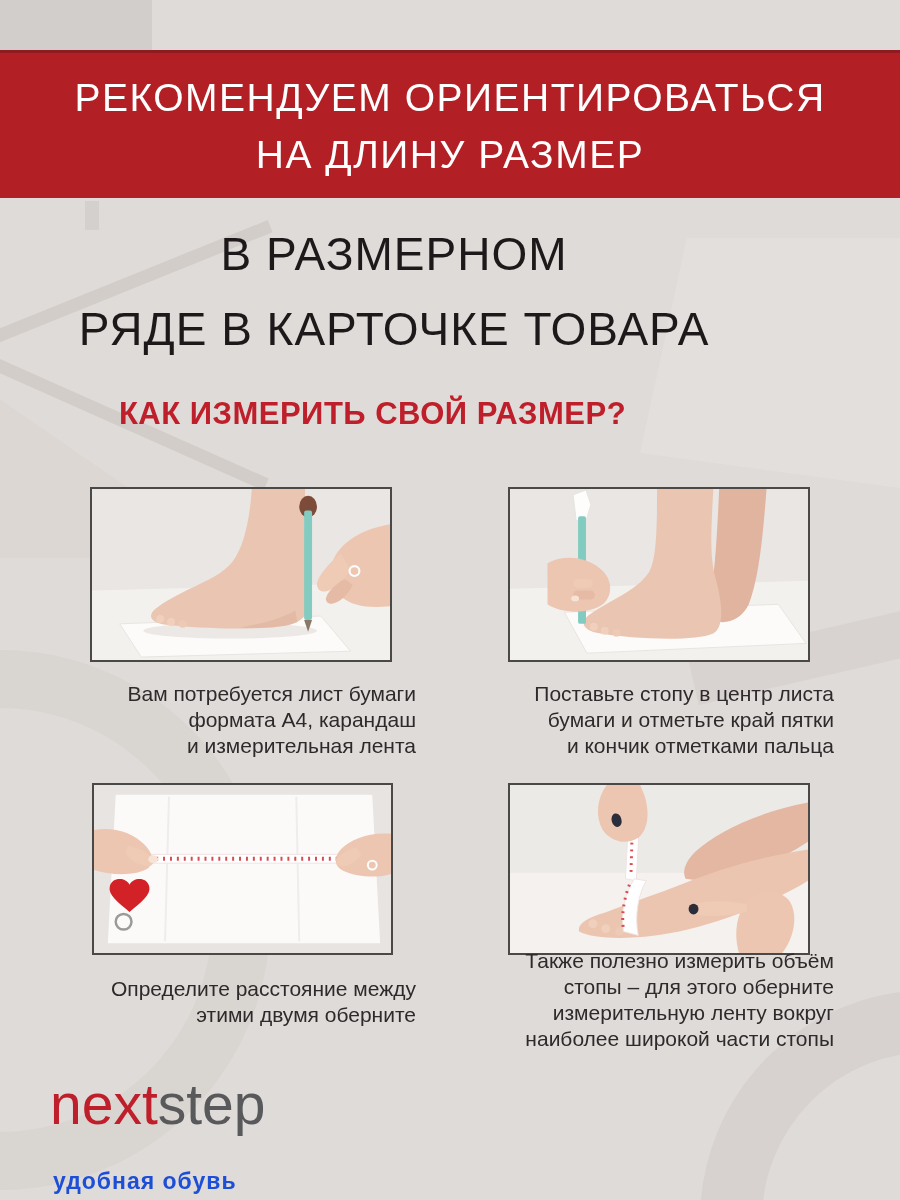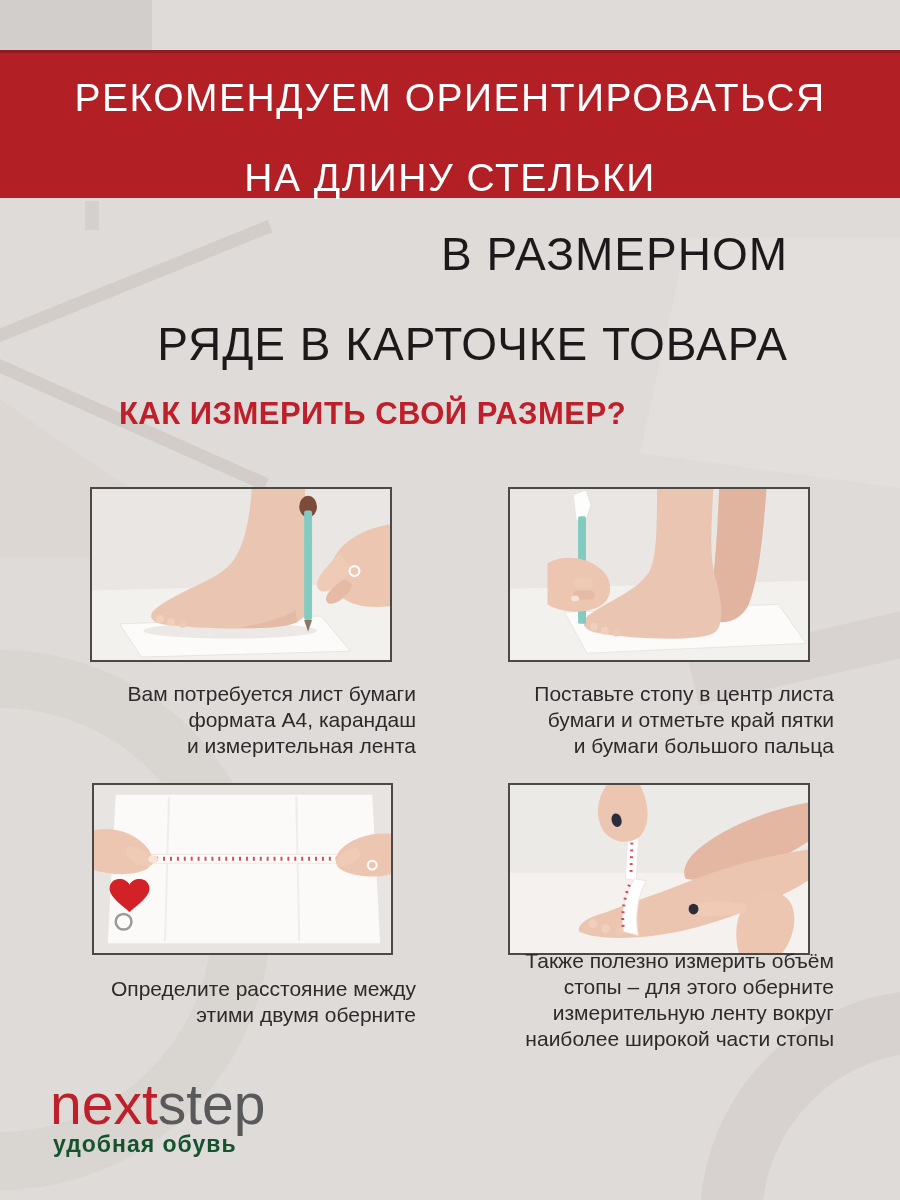--- a/index.html
+++ b/index.html
@@ -36,66 +36,66 @@
     border:58px solid #d6d1cd;opacity:.6;}
   .decor-ring-br{left:700px;top:990px;width:460px;height:460px;border-radius:50%;
     border:62px solid #d3cecb;opacity:.65;}
   
   .banner{
     position:absolute;left:0;top:50px;width:900px;height:148px;
     background:var(--banner-red);
     border-top:3px solid #8f1b20;
     display:flex;flex-direction:column;justify-content:center;align-items:center;gap:18px;
   }
-  .banner-line{color:#ffffff;font-size:39px;font-weight:500;letter-spacing:1.5px;line-height:1;white-space:nowrap;margin-top:23px;}
-  
-  .title{position:absolute;left:0;top:231px;width:788px;text-align:right;
+  .banner-line{color:#ffffff;font-size:39px;font-weight:500;letter-spacing:1.5px;line-height:1;white-space:nowrap;}
+  
+  .title{position:absolute;left:0;top:231px;width:788px;text-align:center;
     color:var(--title-black);font-size:46px;font-weight:500;letter-spacing:1px;line-height:1;}
-  .title-line-2{margin-top:44px;}
+  .title-line-2{margin-top:29px;}
   .subtitle{position:absolute;left:0;top:398px;width:745px;text-align:center;
     color:var(--accent-red);font-size:31px;font-weight:600;letter-spacing:.5px;line-height:1;}
   
   .photo{position:absolute;border:2px solid #4b4848;background:#e9e6e3;}
   .photo svg{display:block;width:100%;height:100%;}
   .photo-1{left:90px;top:487px;width:302px;height:175px;}
   .photo-2{left:508px;top:487px;width:302px;height:175px;}
   .photo-3{left:92px;top:783px;width:301px;height:172px;}
   .photo-4{left:508px;top:783px;width:302px;height:172px;}
   
   .caption{position:absolute;width:350px;text-align:right;
     font-size:21px;line-height:1.24;font-weight:500;color:var(--caption-ink);white-space:pre-line;}
   .caption-1{left:66px;top:681px;}
   .caption-2{left:484px;top:681px;}
   .caption-3{left:66px;top:976px;}
   .caption-4{left:484px;top:948px;}
   
   .logo{position:absolute;left:50px;top:1076px;font-size:57px;font-weight:400;line-height:1;letter-spacing:0;}
   .logo-part-1{color:var(--accent-red);}
   .logo-part-2{color:var(--logo-gray);}
-  .tagline{position:absolute;left:53px;top:1131px;font-size:23px;font-weight:700;
-    color:#14532d;letter-spacing:1px;}
+  .tagline{position:absolute;left:53px;top:1168px;font-size:23px;font-weight:700;
+    color:#1d4ed8;letter-spacing:1px;}
 </style>
 </head>
 <body>
 
 <div class="poster">
 
   <div class="decor decor-tl-rect"></div>
   <div class="decor decor-sliver"></div>
   <div class="decor decor-band decor-band-1"></div>
   <div class="decor decor-band decor-band-2"></div>
   <div class="decor decor-tri"></div>
   <div class="decor decor-light-tr"></div>
   <div class="decor decor-band-r"></div>
   <div class="decor decor-ring-left"></div>
   <div class="decor decor-ring-br"></div>
 
   <header class="banner">
     <div class="banner-line">РЕКОМЕНДУЕМ ОРИЕНТИРОВАТЬСЯ</div>
-    <div class="banner-line">НА ДЛИНУ СТЕЛЬКИ</div>
+    <div class="banner-line">НА ДЛИНУ РАЗМЕР</div>
   </header>
 
   <div class="title">
     <div class="title-line">В РАЗМЕРНОМ</div>
     <div class="title-line title-line-2">РЯДЕ В КАРТОЧКЕ ТОВАРА</div>
   </div>
 
   <div class="subtitle">КАК ИЗМЕРИТЬ СВОЙ РАЗМЕР?</div>
 
   <figure class="photo photo-1">
@@ -176,21 +176,21 @@
       <path d="M240,122 C220,118 200,118 186,122 C180,124 180,130 186,132 C200,136 222,134 240,130 Z" fill="#efcab4"></path>
       <ellipse cx="186" cy="127" rx="5" ry="5.5" fill="#2b2e3a"></ellipse>
     </svg>
   </figure>
 
   <figcaption class="caption caption-1">Вам потребуется лист бумаги
 формата А4, карандаш
 и измерительная лента</figcaption>
   <figcaption class="caption caption-2">Поставьте стопу в центр листа
 бумаги и отметьте край пятки
-и бумаги большого пальца</figcaption>
+и кончик отметками пальца</figcaption>
   <figcaption class="caption caption-3">Определите расстояние между
 этими двумя оберните</figcaption>
   <figcaption class="caption caption-4">Также полезно измерить объём
 стопы – для этого оберните
 измерительную ленту вокруг
 наиболее широкой части стопы</figcaption>
 
   <footer>
     <div class="logo">
       <span class="logo-part-1">next</span><span class="logo-part-2">step</span>

